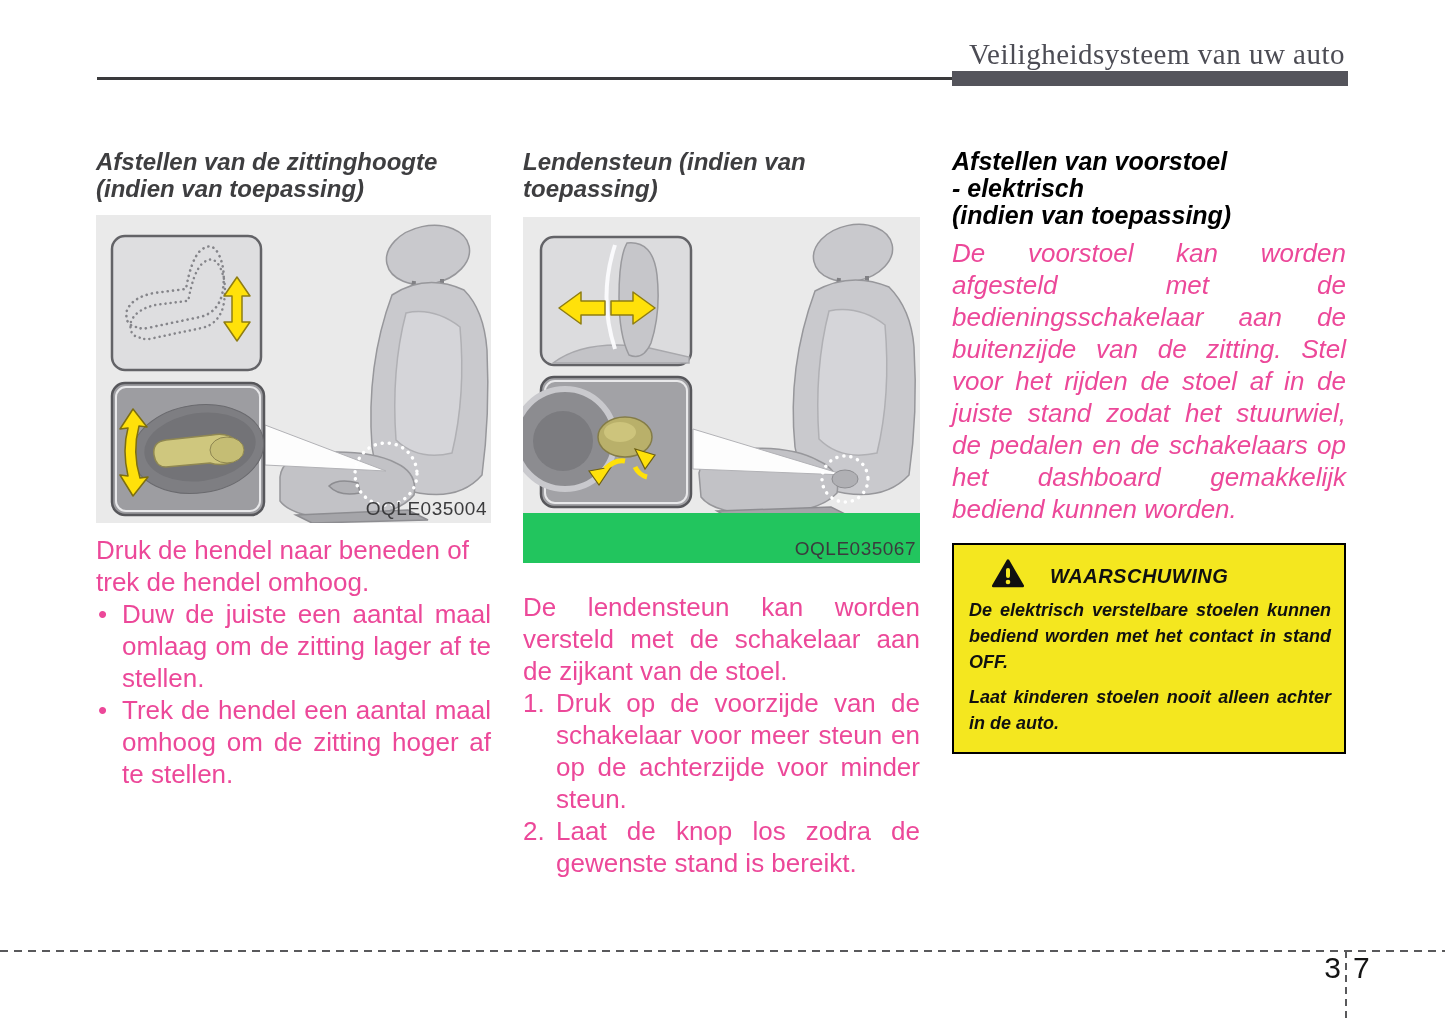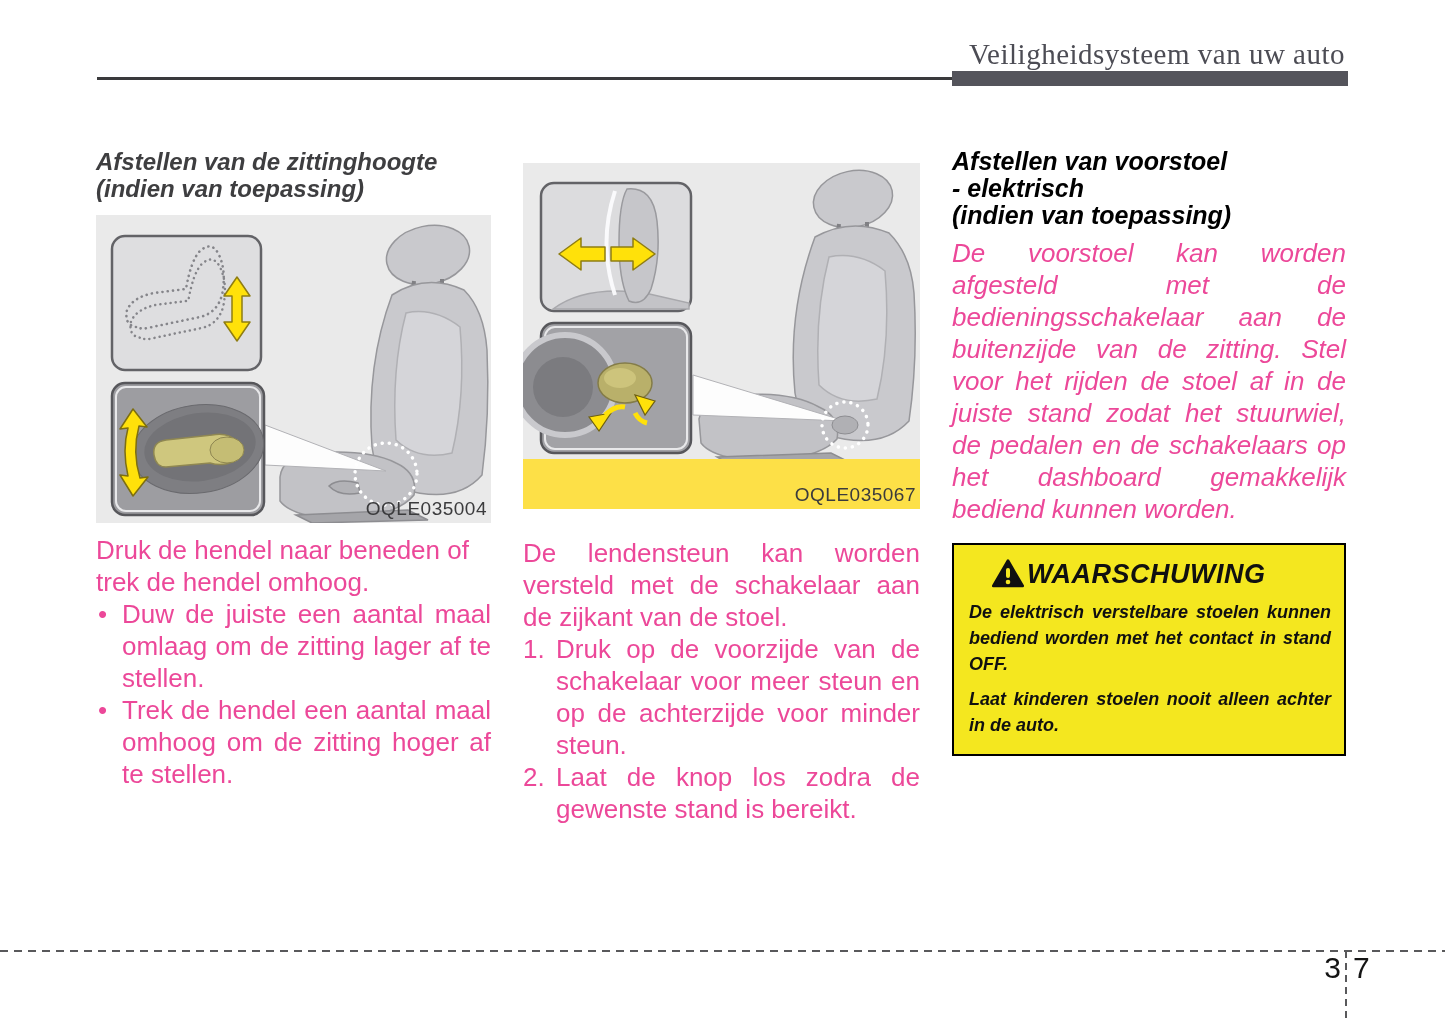--- a/index.html
+++ b/index.html
@@ -19,21 +19,21 @@
 
   
   .col { position:absolute; top:148px; }
   .col1 { left:96px;  width:395px; }
   .col2 { left:523px; width:397px; }
   .col3 { left:952px; width:394px;font-style:italic; }
 
   .h-italic { font-size:24px; line-height:27px; font-weight:bold; font-style:italic; color:#3e3e40; }
   .h-bold   { font-size:25px; line-height:27px; font-weight:bold; color:#000; }
 
-  .figure { position:relative; background:#fde047; }
+  .figure { position:relative; background:#22c55e; }
   .fig1 { margin-top:13px; height:308px; }
   .fig2 { margin-top:15px; height:346px; }
   .figure svg { display:block; }
   .fig-caption {
     position:absolute; right:4px; bottom:3px;
     font-size:19px; color:#3b3b3d; letter-spacing:0.5px;
   }
 
   .body-text { font-size:26px; line-height:32px; text-align:justify; color:#ec4899; }
   .intro1 { margin-top:11px; text-align:left; }
@@ -45,22 +45,22 @@
   .step-num { position:absolute; left:0; top:0; }
 
   .col3 .para { margin-top:8px; }
 
   
   .warning {
     margin-top:18px; background:#f4e71f; border:2px solid #000;
     padding:14px 13px 16px 15px;
   }
   .warning-title {
-    display:flex; align-items:flex-start; gap:3px; padding-left:23px;
-    font-size:27px; font-weight:bold; color:#101010; letter-spacing:0.5px;
+    display:flex; align-items:flex-end; gap:26px; padding-left:23px;
+    font-size:20px; font-weight:bold; color:#101010; letter-spacing:0.5px;
   }
   .warning-title svg { flex:0 0 auto; }
   .warning p {
     margin:9px 0 0 0; font-size:18px; line-height:26px; font-weight:bold;
     text-align:justify; color:#101010;
   }
 
   
   .footer-dash-h {
     position:absolute; left:0; top:950px; width:1445px; height:2px;
@@ -128,20 +128,21 @@
       </svg>
       <div class="fig-caption">OQLE035004</div>
     </div>
 
     <div class="body-text intro1">Druk de hendel naar beneden of trek de hendel omhoog.</div>
     <div class="body-text bullet">Duw de juiste een aantal maal omlaag om de zitting lager af te stellen.</div>
     <div class="body-text bullet">Trek de hendel een aantal maal omhoog om de zitting hoger af te stellen.</div>
   </section>
 
   <section class="col col2">
+    <div class="h-italic">Lendensteun (indien van toepassing)</div>
 
     <div class="figure fig2">
       <svg width="397" height="296" viewBox="0 0 397 296">
         <rect width="397" height="296" fill="#eaeaea"></rect>
 
         <g stroke="#97979b" stroke-width="1.5">
           <ellipse cx="330" cy="36" rx="40" ry="28" transform="rotate(-12 330 36)" fill="#c9c9cd"></ellipse>
           <line x1="316" y1="61" x2="314" y2="78" stroke="#808084" stroke-width="4"></line>
           <line x1="344" y1="59" x2="344" y2="76" stroke="#808084" stroke-width="4"></line>
           <path d="M292,74 Q264,150 272,230 Q277,262 304,272 Q358,288 386,258 Q395,196 391,130 Q388,92 366,70 Q328,54 292,74 Z" fill="#c9c9cd"></path>

